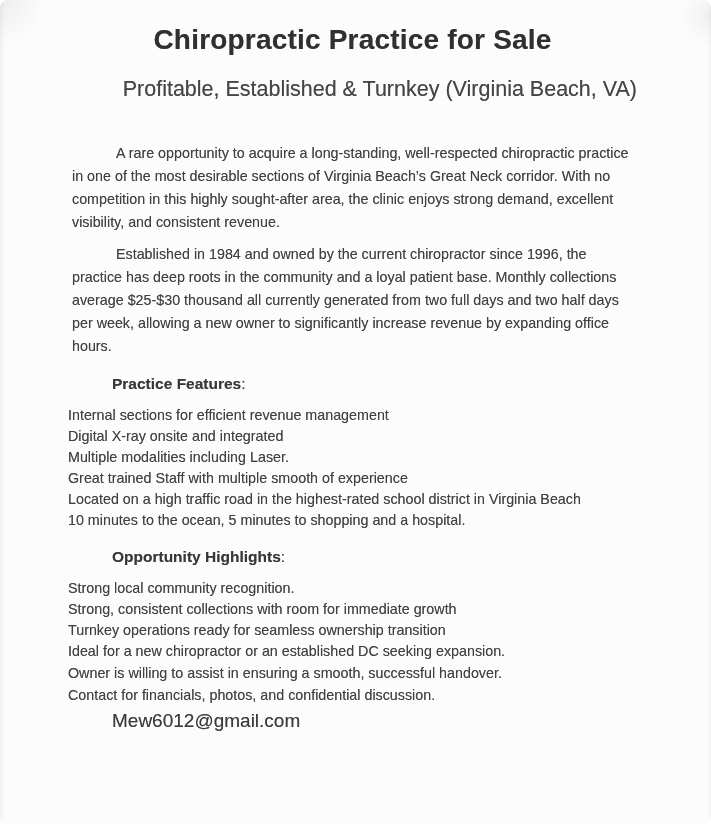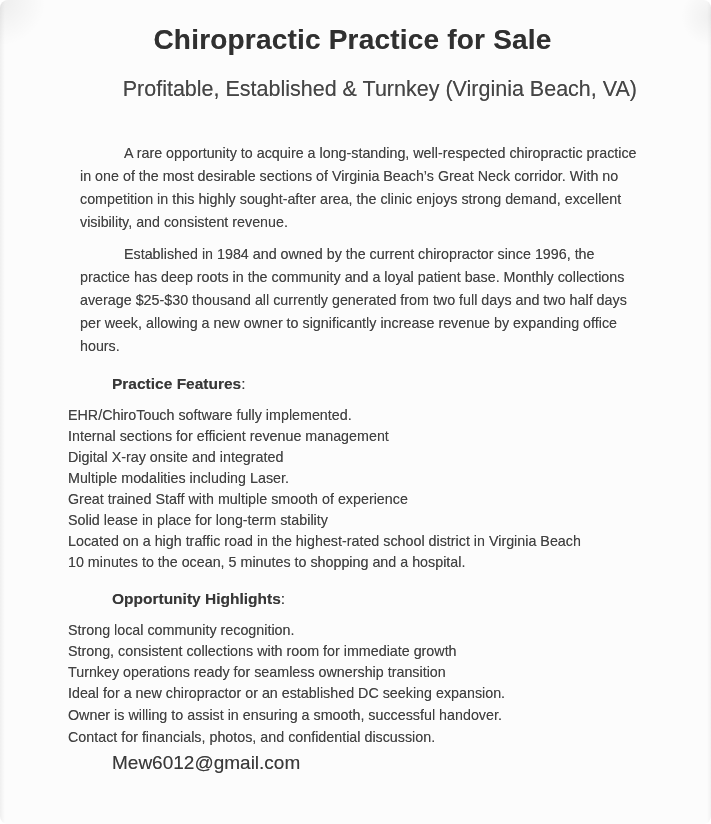--- a/index.html
+++ b/index.html
@@ -36,21 +36,21 @@
   }
   .doc-subtitle {
     margin: 20px 0 0 0;
     font-size: 21.5px;
     line-height: 26px;
     font-weight: 400;
     color: #454545;
     text-align: right;
   }
   .para {
-    margin: 9px 0 0 12px;
+    margin: 9px 0 0 4px;
     width: 562px;
     font-size: 14.3px;
     line-height: 23px;
     text-indent: 44px;
   }
   .para.first {
     margin-top: 40px;
   }
   .section-heading {
     margin: 16px 0 12px 44px;
@@ -89,26 +89,24 @@
 
   <h2 class="doc-subtitle">Profitable, Established &amp; Turnkey (Virginia Beach, VA)</h2>
 
   <p class="para first">A rare opportunity to acquire a long-standing, well-respected chiropractic practice in one of the most desirable sections of Virginia Beach’s Great Neck corridor. With no competition in this highly sought-after area, the clinic enjoys strong demand, excellent visibility, and consistent revenue.</p>
 
   <p class="para">Established in 1984 and owned by the current chiropractor since 1996, the practice has deep roots in the community and a loyal patient base. Monthly collections average $25-$30 thousand all currently generated from two full days and two half days per week, allowing a new owner to significantly increase revenue by expanding office hours.</p>
 
   <h3 class="section-heading"><span>Practice Features</span><span class="colon">:</span></h3>
 
   <div class="list">
-    <div class="list-line">EHR/ChiroTouch software fully implemented.</div>
     <div class="list-line">Internal sections for efficient revenue management</div>
     <div class="list-line">Digital X-ray onsite and integrated</div>
     <div class="list-line">Multiple modalities including Laser.</div>
     <div class="list-line">Great trained Staff with multiple smooth of experience</div>
-    <div class="list-line">Solid lease in place for long-term stability</div>
     <div class="list-line">Located on a high traffic road in the highest-rated school district in Virginia Beach</div>
     <div class="list-line">10 minutes to the ocean, 5 minutes to shopping and a hospital.</div>
   </div>
 
   <h3 class="section-heading"><span>Opportunity Highlights</span><span class="colon">:</span></h3>
 
   <div class="list">
     <div class="list-line">Strong local community recognition.</div>
     <div class="list-line">Strong, consistent collections with room for immediate growth</div>
     <div class="list-line">Turnkey operations ready for seamless ownership transition</div>

